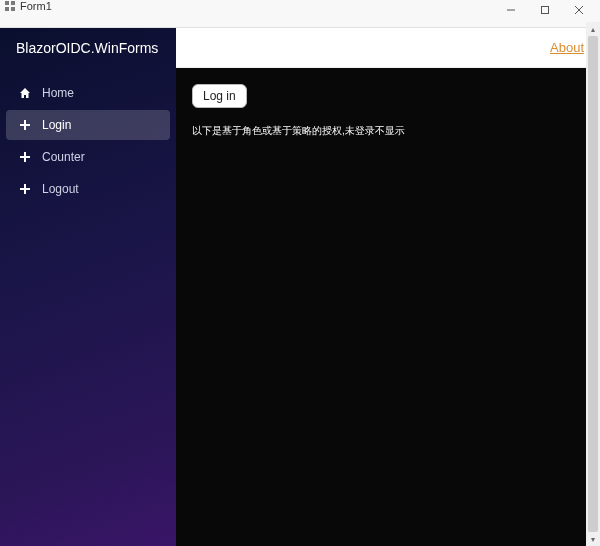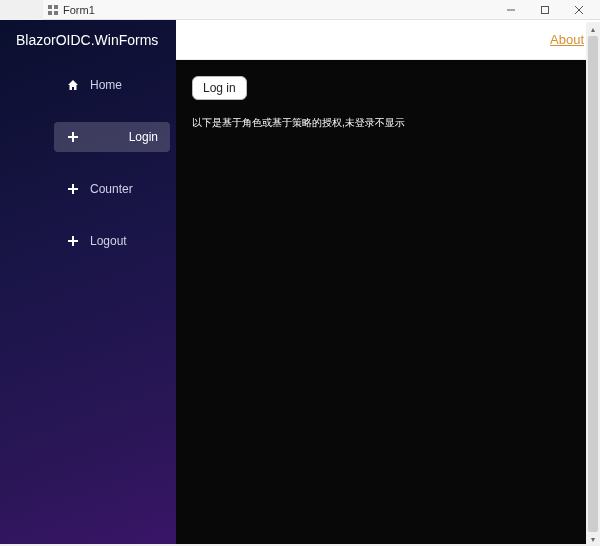--- a/index.html
+++ b/index.html
@@ -1,31 +1,31 @@
 <!DOCTYPE html>
 <html><head>
   <meta charset="utf-8">
   <style>
     * { margin: 0; padding: 0; box-sizing: border-box; }
     body { font-family: "Segoe UI", Arial, sans-serif; width: 600px; height: 546px; overflow: hidden; background: #f0f0f0; }
     
-    .titlebar { height: 20px; background: #f8f8f8; display: flex; align-items: center; padding: 0 4px; font-size: 11px; color: #333; border-bottom: 1px solid #e0e0e0; margin-left: 43px; }
+    .titlebar { height: 28px; background: #f8f8f8; display: flex; padding: 0 4px; font-size: 11px; color: #333; border-bottom: 1px solid #e0e0e0; }
     .titlebar-icon { width: 12px; height: 12px; margin-right: 4px; display: inline-flex; }
     .titlebar-title { flex: 1; }
     .win-controls { display: flex; gap: 0; }
     .win-btn { width: 34px; height: 20px; display: flex; align-items: center; justify-content: center; color: #555; font-size: 10px; }
     
     .app-shell { display: flex; height: 524px; }
     
     .sidebar { width: 176px; background: linear-gradient(160deg, #0a0f2e 0%, #1a1548 45%, #2b1658 80%, #3a1568 100%); display: flex; flex-direction: column; }
     .brand { height: 40px; display: flex; align-items: center; padding: 0 16px; font-size: 14px; color: #fff; font-weight: 400; }
     
-    .nav { padding: 10px 6px 0 6px; display: flex; flex-direction: column; gap: 22px; margin-left: 48px; }
+    .nav { padding: 10px 6px 0 6px; display: flex; flex-direction: column; gap: 2px; }
     .nav-item { display: flex; align-items: center; gap: 10px; padding: 8px 12px; font-size: 12px; color: #cfd2e6; border-radius: 4px; cursor: pointer; }
-    .nav-item.active { background: rgba(255,255,255,0.18); color: #fff; justify-content: space-between; }
+    .nav-item.active { background: rgba(255,255,255,0.18); color: #fff; }
     .nav-icon { width: 14px; height: 14px; display: inline-flex; align-items: center; justify-content: center; color: #fff; font-weight: bold; font-size: 14px; }
     
     .main { flex: 1; display: flex; flex-direction: column; background: #15803d; }
     .topbar { height: 40px; background: #fff; display: flex; align-items: center; justify-content: flex-end; padding: 0 16px; border-bottom: 1px solid #eee; }
     .about-link { color: #d98e2f; font-size: 13px; text-decoration: underline; cursor: pointer; }
     
     .content { flex: 1; background: #080808; padding: 16px; color: #fff; position: relative; }
     .login-btn { display: inline-block; background: #fff; color: #222; border: 1px solid #bbb; padding: 4px 10px; font-size: 12px; cursor: pointer; border-radius: 6px; margin-bottom: 10px; }
     .auth-text { font-size: 10px; color: #fff; margin-top: 6px; }
     

